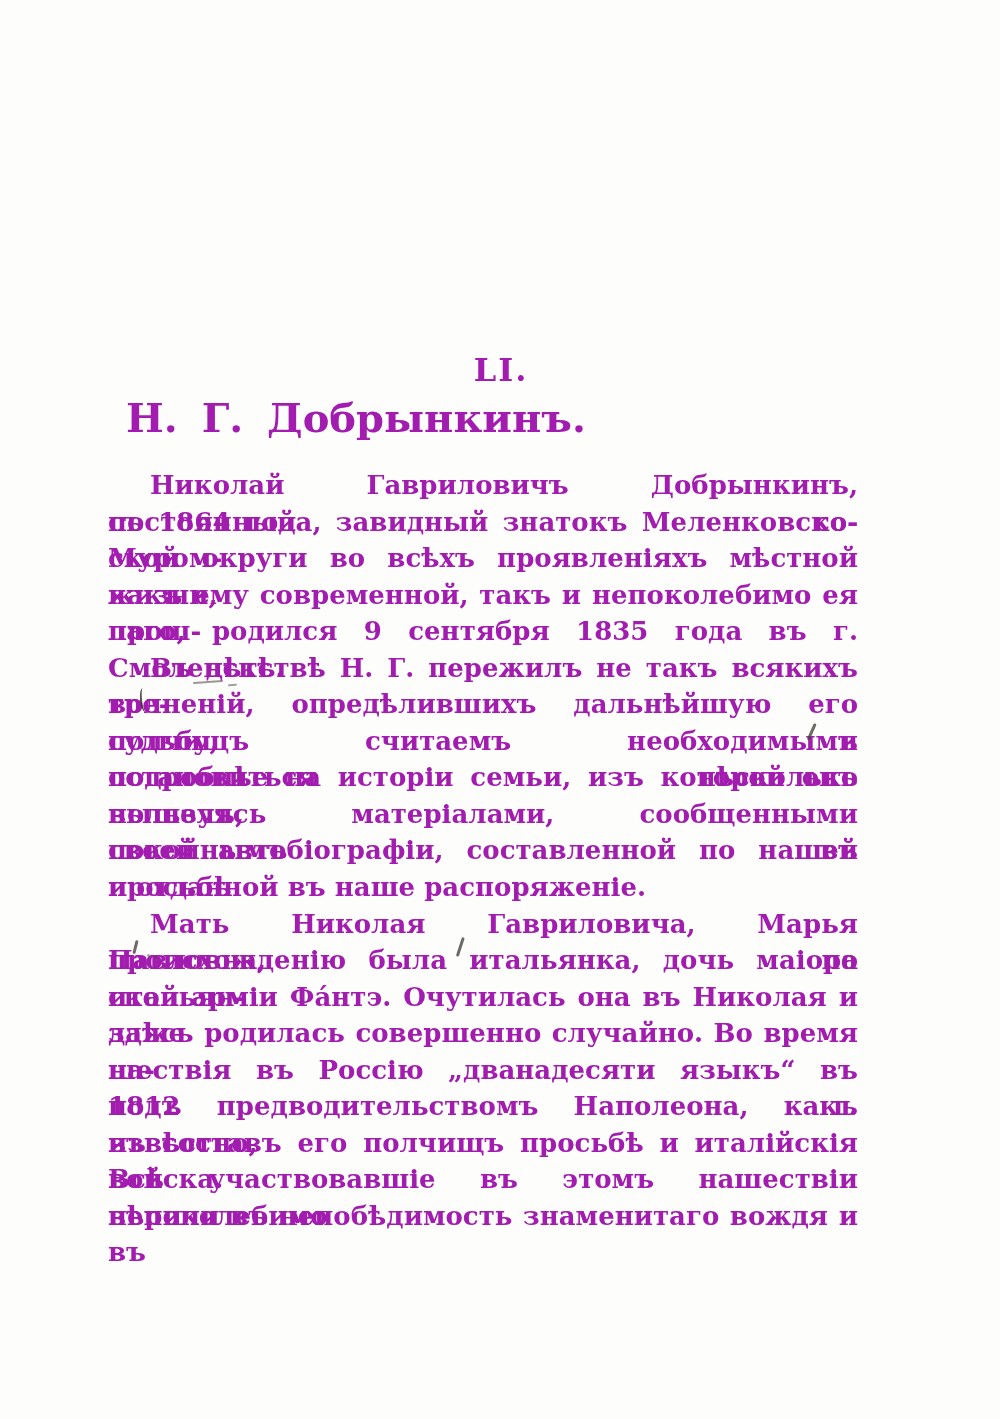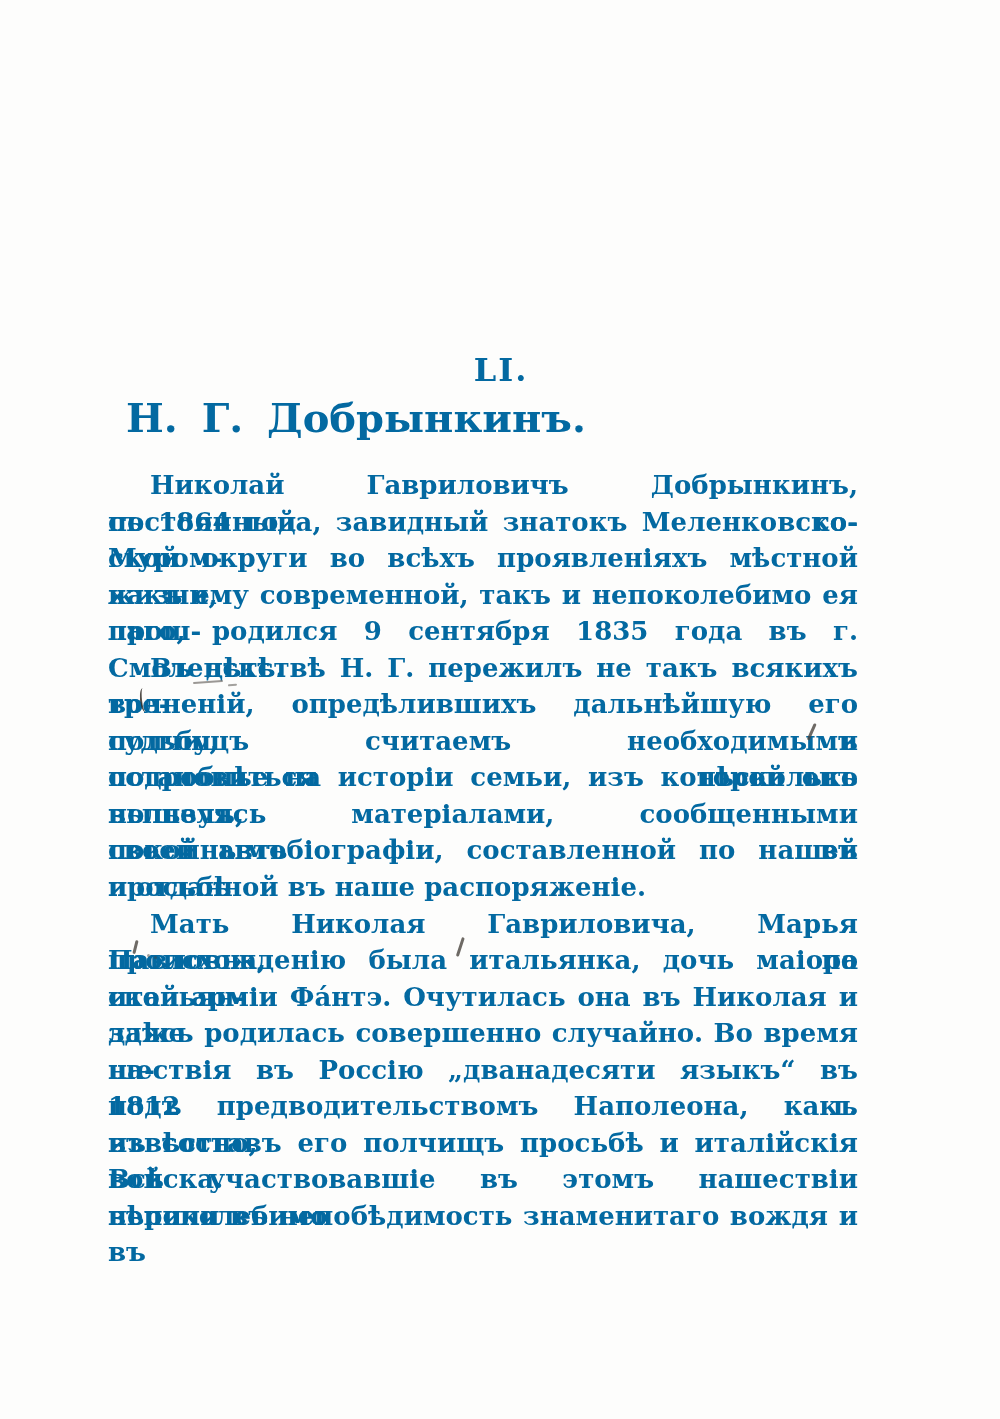--- a/index.html
+++ b/index.html
@@ -1,21 +1,21 @@
 <!DOCTYPE html>
 <html><head>
 <meta charset="utf-8">
 <style>
   html,body { margin:0; padding:0; background:#e9e9e9; }
   .page {
     position:relative;
     width:1000px; height:1419px;
     margin:0 auto;
     background:#fdfdfc;
-    color:#0369a1;
+    color:#a21caf;
     font-family:"DejaVu Serif","Liberation Serif",serif;
     overflow:hidden;
   }
   .section-number {
     position:absolute; top:354px; left:126px; width:750px;
     text-align:center;
     font-size:32px; font-weight:bold; letter-spacing:2px;
     line-height:1;
   }
   .page-title {

